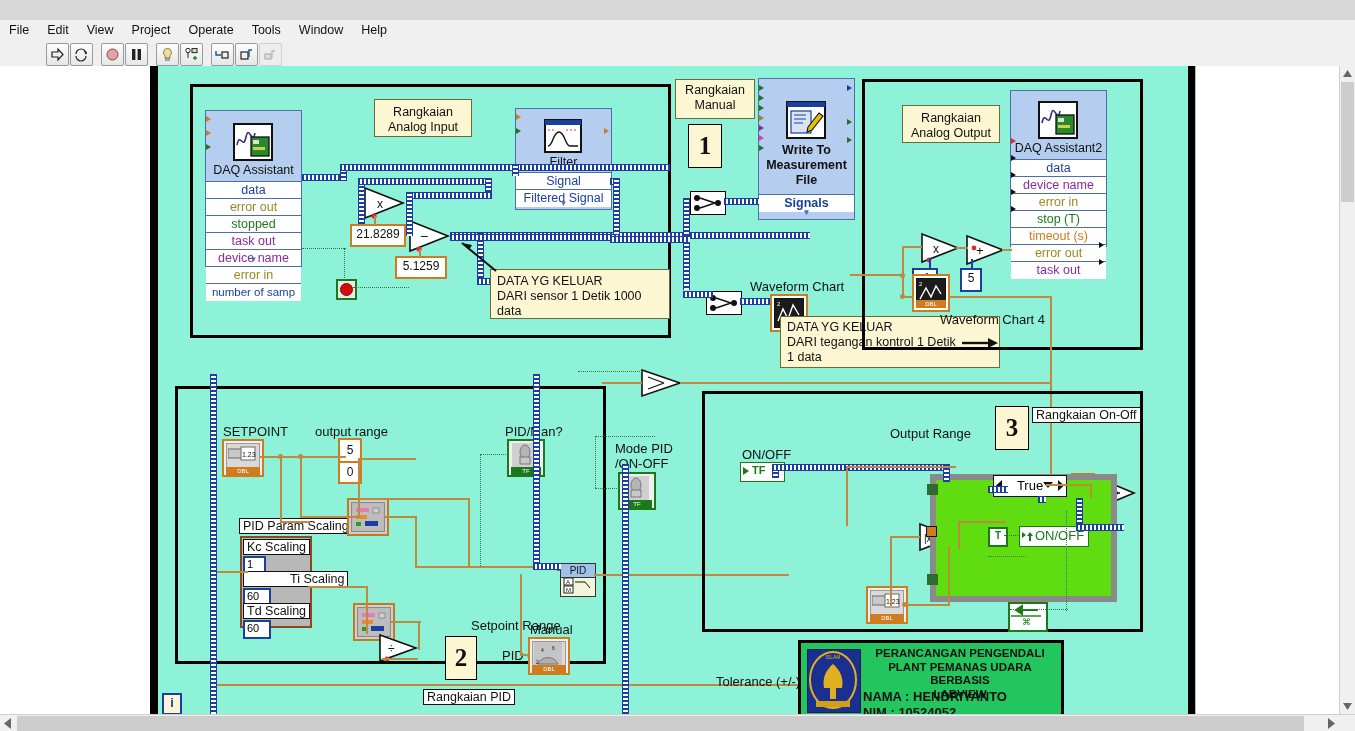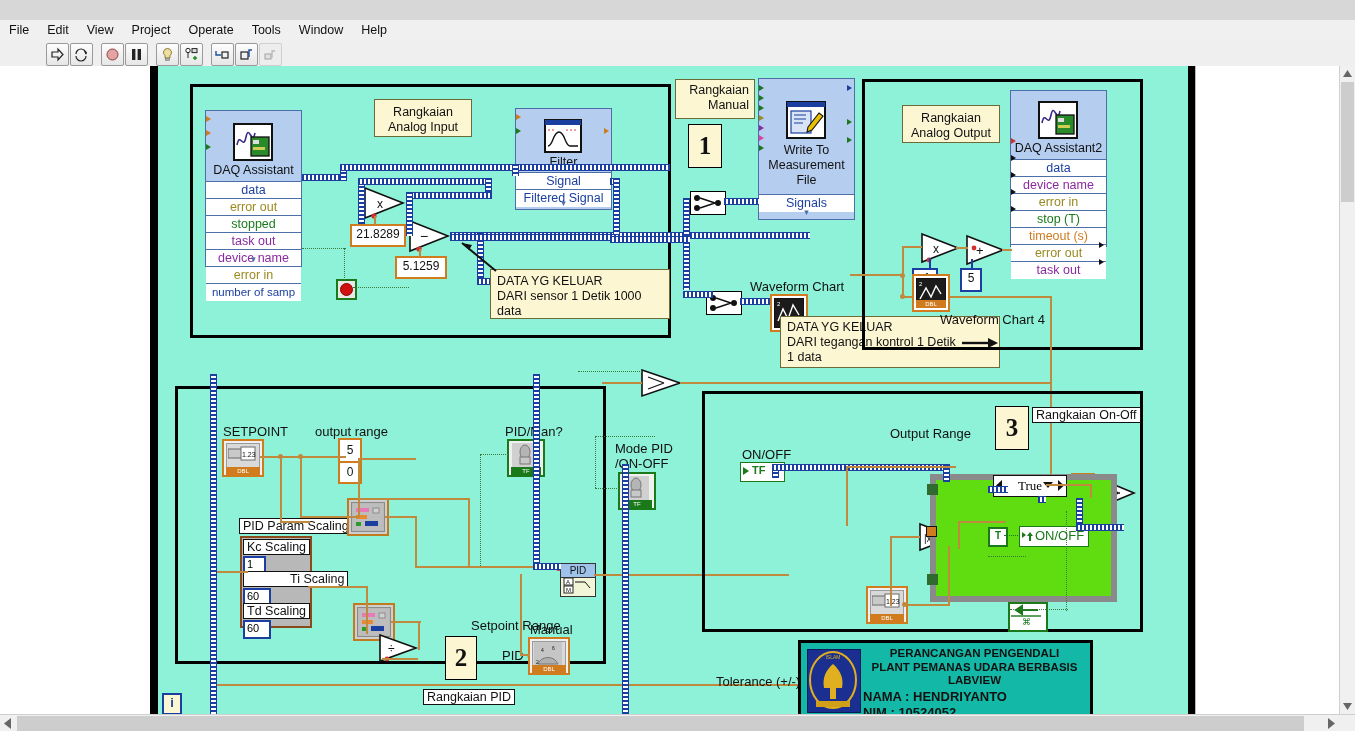--- a/index.html
+++ b/index.html
@@ -146,21 +146,21 @@
   .chartIcon .dbl{position:absolute;left:2px;bottom:2px;right:2px;height:8px;background:#d07b1e;
     color:#fff;font-size:6px;text-align:center;line-height:8px;}
 
   .selnode{position:absolute;border:1.5px solid #000;background:#fff;}
   .iIcon{position:absolute;border:2px solid #1b3fa0;background:#fdf6d3;color:#1b3fa0;
     font-weight:bold;font-size:13px;text-align:center;line-height:15px;}
   .stopBtn{position:absolute;border:2px solid #1a7a1a;background:#e8e8e8;}
   .stopBtn .c{position:absolute;left:2px;top:2px;width:11px;height:11px;border-radius:50%;
     background:#d01010;border:1px solid #800;}
 
-  .titleblock{position:absolute;border:3px solid #000;background:#14b8a6;padding-left:29px;}
+  .titleblock{position:absolute;border:3px solid #000;background:#22c55e;}
   .titleblock .logo{position:absolute;left:6px;top:6px;width:52px;height:62px;
     background:#1a2f8f;border:1px solid #0a1a5a;}
   .titleblock .txt{position:absolute;left:62px;right:4px;top:4px;text-align:center;
     font-size:11.5px;font-weight:bold;color:#111;line-height:13.5px;}
   .titleblock .nm{position:absolute;left:62px;top:46px;font-size:13px;font-weight:bold;color:#111;}
   .titleblock .nim{position:absolute;left:62px;top:62px;font-size:13px;font-weight:bold;color:#111;}
 </style>
 </head>
 <body>
 
@@ -391,28 +391,28 @@
 
       <div class="note" style="left:340px;top:203px;width:180px;height:50px;text-align:left;padding:4px 6px;">
         <div>DATA YG KELUAR</div>
         <div>DARI sensor 1 Detik 1000 data</div>
       </div>
       <svg style="position:absolute;left:310px;top:175px;" width="40" height="32">
         <path d="M36 30 L2 2" stroke="#111" stroke-width="2"></path>
         <path d="M2 2 l10 2 l-3 5 z" fill="#111"></path>
       </svg>
 
-      <div class="note" style="left:525px;top:13px;width:80px;height:40px;text-align:right;">
+      <div class="note" style="left:525px;top:13px;width:80px;height:40px;">
         <span>Rangkaian Manual</span>
       </div>
       <div class="bignum" style="left:538px;top:58px;width:32px;height:42px;line-height:42px;">
         <span>1</span>
       </div>
 
-      <div class="exp" style="left:608px;top:12px;width:95px;height:140px;">
+      <div class="exp" style="left:608px;top:12px;width:95px;height:140px;font-weight:bold;">
         <svg style="position:absolute;left:27px;top:22px;" width="40" height="38" viewBox="0 0 40 38">
           <rect x="1" y="1" width="38" height="36" fill="#fff" stroke="#111" stroke-width="2"></rect>
           <rect x="1" y="1" width="38" height="5" fill="#1b3fa0"></rect>
           <rect x="5" y="10" width="20" height="22" fill="#d8e4f5" stroke="#1b3fa0" stroke-width="1.2"></rect>
           <path d="M8 14h12M8 18h12M8 22h9" stroke="#1b3fa0" stroke-width="1"></path>
           <path d="M22 26 L33 12 l4 3 L26 29 l-5 2 z" fill="#e8c000" stroke="#111" stroke-width="1.1"></path>
         </svg>
         <div class="ttl" style="top:64px;line-height:15px;">Write To Measurement File</div>
         <div class="row" style="top:115px;color:#1b3fa0;">Signals</div>
         <div class="chev" style="bottom:2px;">▾</div>
@@ -773,21 +773,21 @@
           <rect x="0" y="4" width="14" height="9" fill="#c9c9c9" stroke="#6a6a6a" stroke-width="1"></rect>
           <rect x="13" y="2" width="14" height="13" fill="#fff" stroke="#6a6a6a" stroke-width="1"></rect>
           <text x="14" y="12" font-size="7" fill="#111" font-family="Liberation Sans">1.23</text>
         </svg>
         <div style="position:absolute;left:2px;bottom:0;right:2px;height:8px;background:#d07b1e;color:#fff;font-size:6px;text-align:center;line-height:8px;">DBL</div>
       </div>
       <div class="lbl" style="left:566px;top:608px;">Tolerance (+/-)</div>
 
       <div class="lbl" style="left:846px;top:464px;">Case Structure</div>
       <div class="casestruct" style="left:780px;top:408px;width:187px;height:128px;"></div>
-      <div class="caseSel" style="left:843px;top:409px;width:72px;font-family:Liberation Serif, serif;">
+      <div class="caseSel" style="left:843px;top:409px;width:72px;">
         <svg style="position:absolute;left:1px;top:3px;" width="8" height="13" viewBox="0 0 8 13">
             <path d="M7 1 L1 6.5 L7 12 Z" fill="#111"></path>
           </svg>
         <span>True</span>
         <svg style="position:absolute;right:13px;top:6px;" width="10" height="7" viewBox="0 0 10 7">
             <path d="M0 0 h10 L5 6 Z" fill="#111"></path>
           </svg>
         <svg style="position:absolute;right:1px;top:3px;" width="8" height="13" viewBox="0 0 8 13">
             <path d="M1 1 L7 6.5 L1 12 Z" fill="#111"></path>
           </svg>

